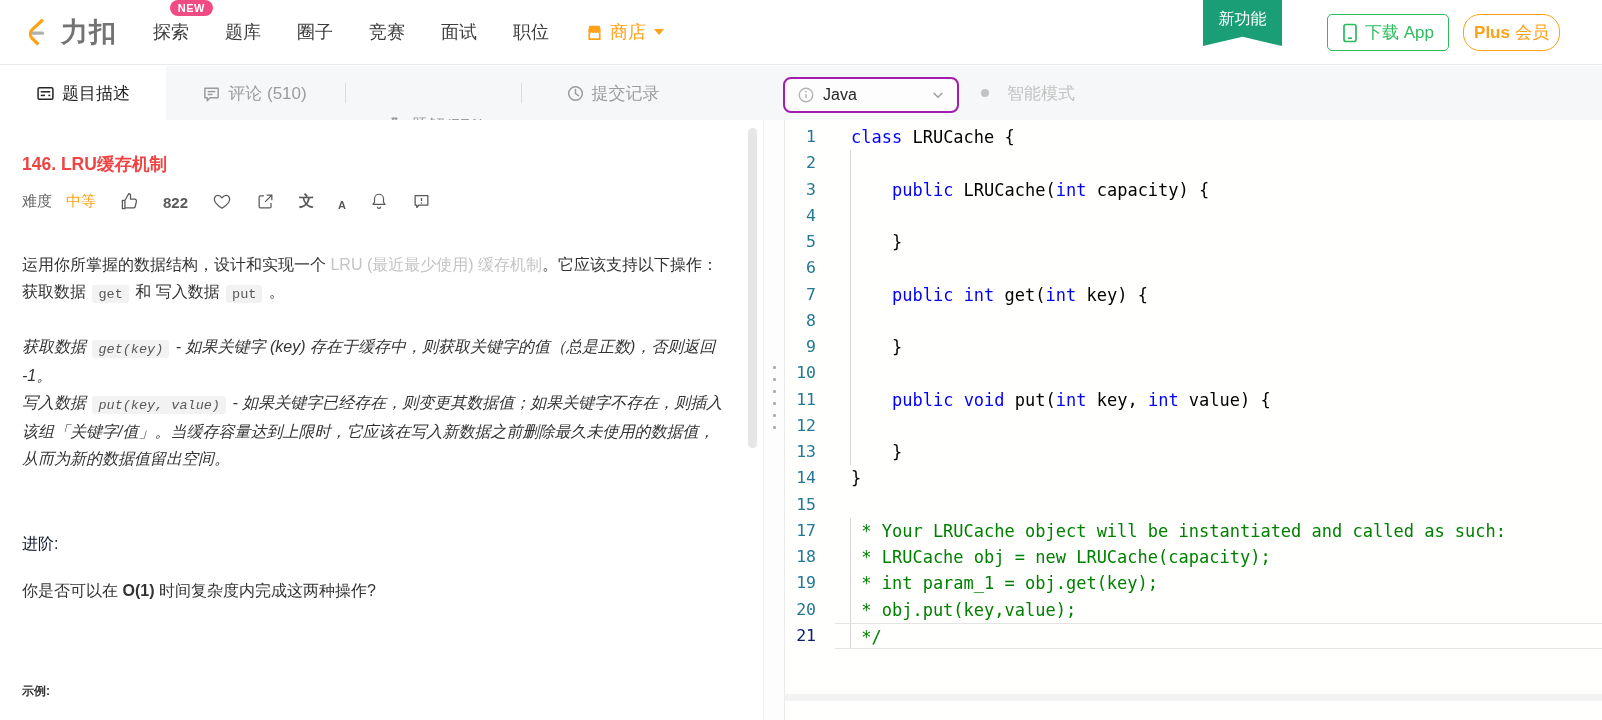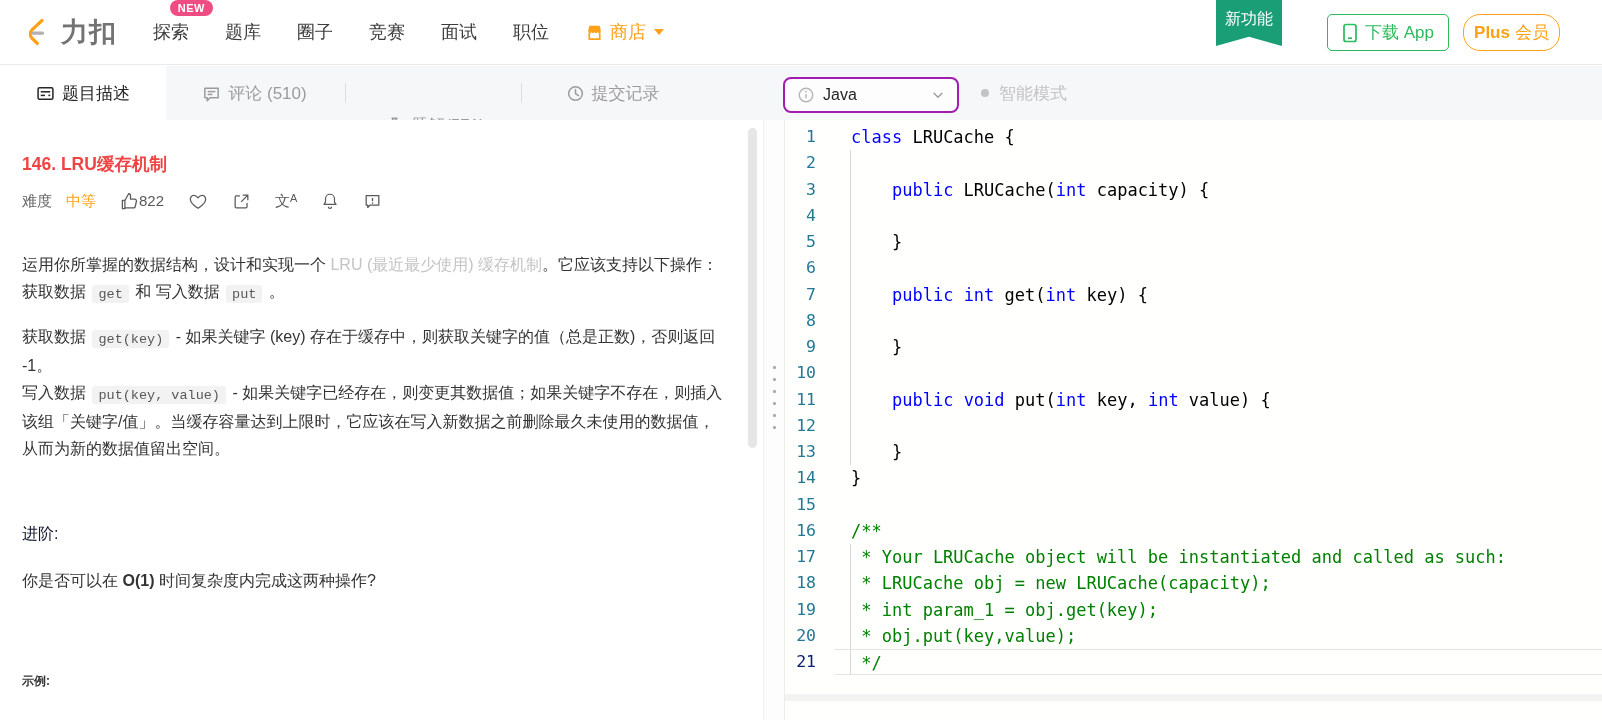--- a/index.html
+++ b/index.html
@@ -11,21 +11,21 @@
     border-bottom:1px solid #eaeaea; display:flex; align-items:center; }
   .logo { display:flex; align-items:center; gap:9px; margin-left:22px; cursor:pointer; }
   .logo-text { font-size:27px; font-weight:700; color:#737373; letter-spacing:1px; }
   .nav-items { display:flex; align-items:center; margin-left:34px; gap:32px; }
   .nav-item { position:relative; font-size:18px; color:#3c3c3c; cursor:pointer; padding:4px 2px; }
   .nav-item.store { color:#ffa116; display:flex; align-items:center; gap:6px; }
   .caret { display:inline-block; width:0; height:0; border-left:5px solid transparent;
     border-right:5px solid transparent; border-top:6px solid #ffa116; margin-left:2px; }
   .new-badge { position:absolute; top:-16px; right:-22px; background:#ee4c83; color:#fff;
     font-size:11px; font-weight:700; padding:2px 8px; border-radius:9px; letter-spacing:.5px; }
-  .ribbon { position:absolute; right:320px; top:0; width:66px; height:46px; background:#1a9e76;
+  .ribbon { position:absolute; right:320px; top:0; width:79px; height:46px; background:#1a9e76;
     color:#fff; font-size:16px; text-align:center; padding-top:9px; cursor:pointer;
     clip-path:polygon(0 0,100% 0,100% 100%,50% 80%,0 100%); }
   .btn-app { position:absolute; right:153px; top:14px; width:122px; height:37px;
     border:1.5px solid #2cbb5d; border-radius:5px; background:#fff; color:#2cbb5d;
     font-size:17px; display:flex; align-items:center; justify-content:center; gap:7px; cursor:pointer; }
   .btn-plus { position:absolute; right:42px; top:14px; width:97px; height:37px;
     border:1.5px solid #ffa116; border-radius:17px; background:#fff; color:#ffa116;
     font-size:17px; display:flex; align-items:center; justify-content:center; gap:5px; cursor:pointer; }
   .btn-plus b { font-weight:800; }
 
@@ -34,36 +34,36 @@
   .tab { position:absolute; top:0; height:54px; display:flex; align-items:center;
     justify-content:center; gap:7px; cursor:pointer; }
   .tab.active { left:0; width:166px; background:#fff; color:#262626; font-size:17px; }
   .tab.inactive { color:#9c9c9c; font-size:17px; }
   .tab-sep { position:absolute; top:17px; width:1px; height:20px; background:#ddd; }
   .lang-select { position:absolute; left:783px; top:11px; width:176px; height:36px;
     border:2px solid #a21caf; border-radius:8px; background:#fdfdfd; display:flex;
     align-items:center; padding:0 12px; gap:8px; cursor:pointer; color:#262626; font-size:16px; }
   .lang-select .spacer { flex:1; }
   .smart-mode { position:absolute; left:981px; top:0; height:54px; display:flex;
-    align-items:center; gap:10px; color:#c3c3c3; font-size:17px; cursor:pointer; }
+    align-items:center; gap:18px; color:#c3c3c3; font-size:17px; cursor:pointer; }
   .smart-dot { width:8px; height:8px; border-radius:50%; background:#c3c3c3; }
 
   
   .desc-panel { position:absolute; left:0; top:120px; width:756px; height:600px; background:#fff;
     padding:32px 26px 0 22px; color:#333; }
   .p-title { font-size:17.5px; font-weight:600; color:#ef4444; }
   .meta-row { margin-top:15px; display:flex; align-items:center; gap:24px; }
   .meta-label { font-size:15px; color:#666; }
   .difficulty { font-size:15px; color:#ffa116; margin-left:-10px; }
-  .meta-icon { display:flex; align-items:flex-start; gap:0; color:#595959; cursor:pointer; }
+  .meta-icon { display:flex; align-items:flex-end; gap:24px; color:#595959; cursor:pointer;font-weight:bold; }
   .likes-count { font-size:15px; color:#595959; }
   .translate-glyph { font-size:15px; color:#595959; }
   .translate-glyph sub { font-size:11px; }
   .desc-body { margin-top:40px; font-size:16px; line-height:27px; color:#333; }
-  .para2 { margin-top:16px; }
+  .para2 { margin-top:26px;font-style:italic; }
   .run-code { font-family:"Liberation Mono","DejaVu Sans Mono",monospace; font-size:13.5px;
     background:#f2f2f2; color:#595959; border-radius:3px; padding:1.5px 6px; margin:0 2px; }
   .run-link { color:#c4c4c4; }
   .sec-label { margin-top:58px; font-size:16px; font-weight:400; color:#0f172a; }
   .adv-text { margin-top:20px; font-size:16px; color:#333; }
   .adv-text b { font-weight:700; }
   .example-label { margin-top:74px; font-size:12px; font-weight:700; color:#333; }
 
   
   .v-scrollbar { position:absolute; left:748px; top:128px; width:9px; height:320px;
@@ -260,20 +260,19 @@
     <div class="code-row guide"><span class="ln">6</span><span class="lc"></span></div>
     <div class="code-row guide"><span class="ln">7</span><span class="lc"><span class="tk-pl">    </span><span class="tk-kw">public</span><span class="tk-pl"> </span><span class="tk-kw">int</span><span class="tk-pl"> get(</span><span class="tk-kw">int</span><span class="tk-pl"> key) {</span></span></div>
     <div class="code-row guide"><span class="ln">8</span><span class="lc"></span></div>
     <div class="code-row guide"><span class="ln">9</span><span class="lc"><span class="tk-pl">    }</span></span></div>
     <div class="code-row guide"><span class="ln">10</span><span class="lc"></span></div>
     <div class="code-row guide"><span class="ln">11</span><span class="lc"><span class="tk-pl">    </span><span class="tk-kw">public</span><span class="tk-pl"> </span><span class="tk-kw">void</span><span class="tk-pl"> put(</span><span class="tk-kw">int</span><span class="tk-pl"> key, </span><span class="tk-kw">int</span><span class="tk-pl"> value) {</span></span></div>
     <div class="code-row guide"><span class="ln">12</span><span class="lc"></span></div>
     <div class="code-row guide"><span class="ln">13</span><span class="lc"><span class="tk-pl">    }</span></span></div>
     <div class="code-row"><span class="ln">14</span><span class="lc"><span class="tk-pl">}</span></span></div>
     <div class="code-row"><span class="ln">15</span><span class="lc"></span></div>
-    <div class="code-row"><span class="ln">16</span><span class="lc"><span class="tk-cm">/**</span></span></div>
     <div class="code-row guide"><span class="ln">17</span><span class="lc"><span class="tk-cm"> * Your LRUCache object will be instantiated and called as such:</span></span></div>
     <div class="code-row guide"><span class="ln">18</span><span class="lc"><span class="tk-cm"> * LRUCache obj = new LRUCache(capacity);</span></span></div>
     <div class="code-row guide"><span class="ln">19</span><span class="lc"><span class="tk-cm"> * int param_1 = obj.get(key);</span></span></div>
     <div class="code-row guide"><span class="ln">20</span><span class="lc"><span class="tk-cm"> * obj.put(key,value);</span></span></div>
     <div class="code-row guide current"><span class="ln ln-cur">21</span><span class="lc"><span class="tk-cm"> */</span></span></div>
   </div>
 <div class="h-scrollbar"></div>
 
 </body></html>

